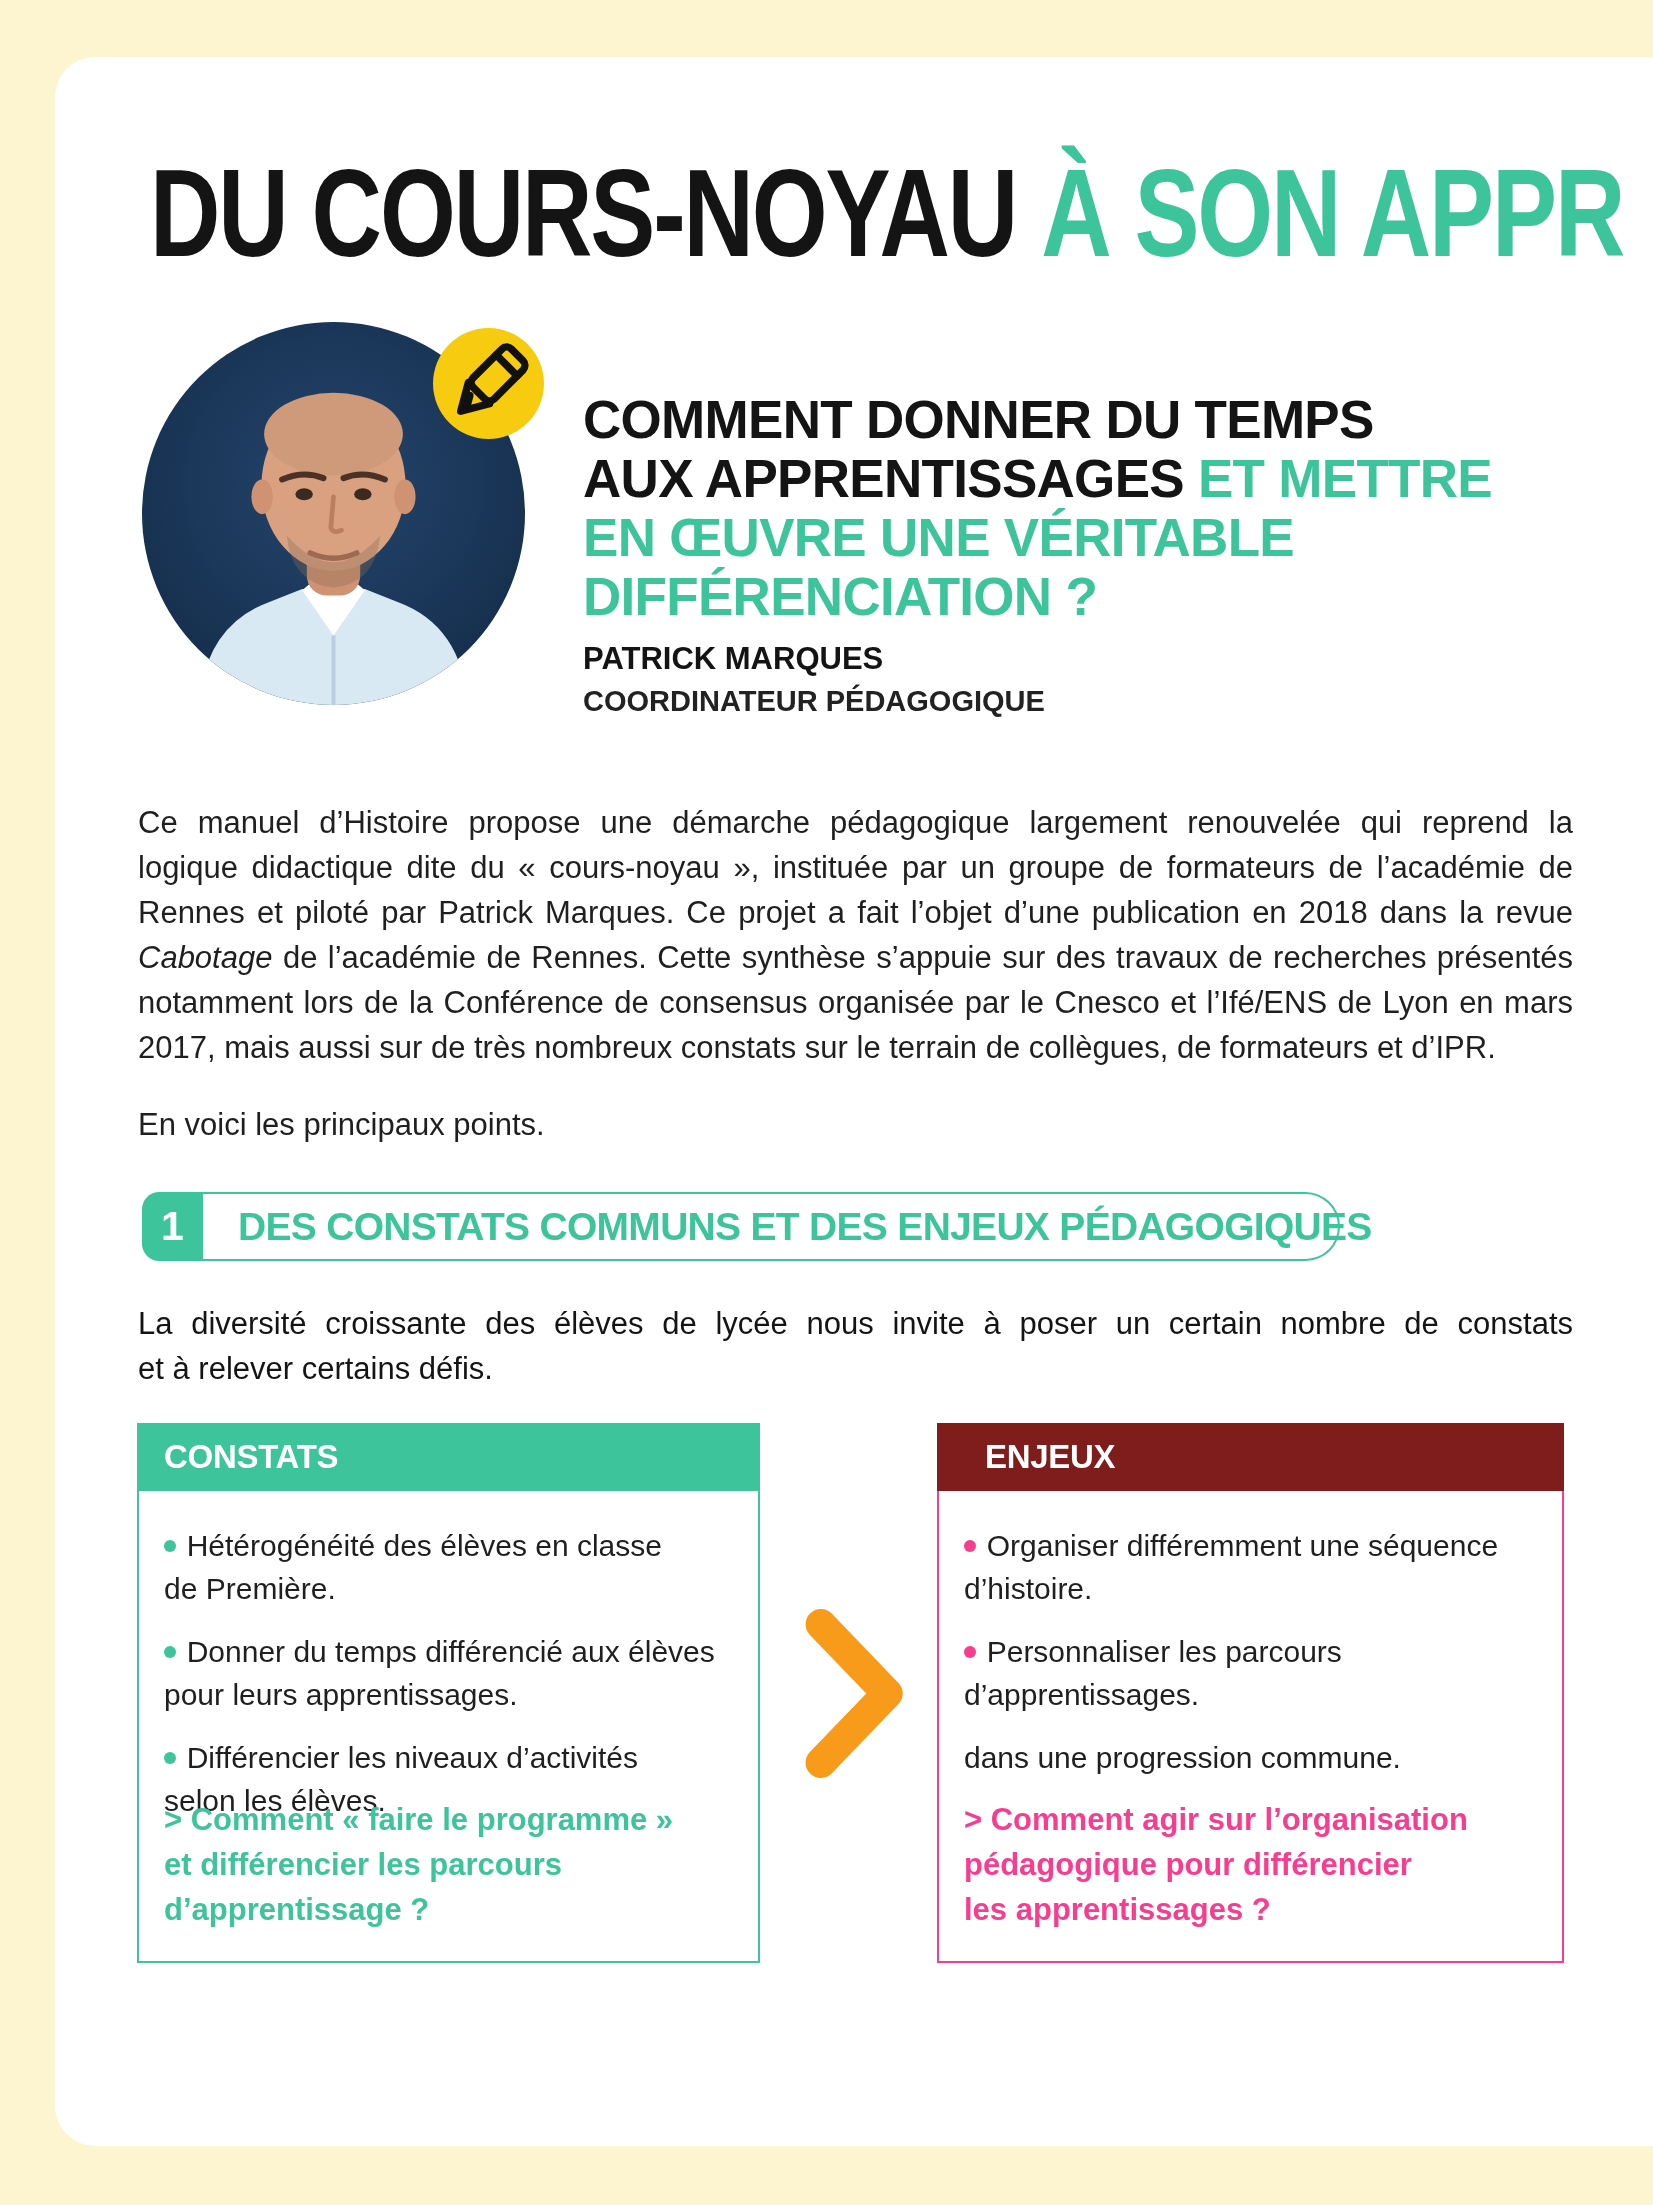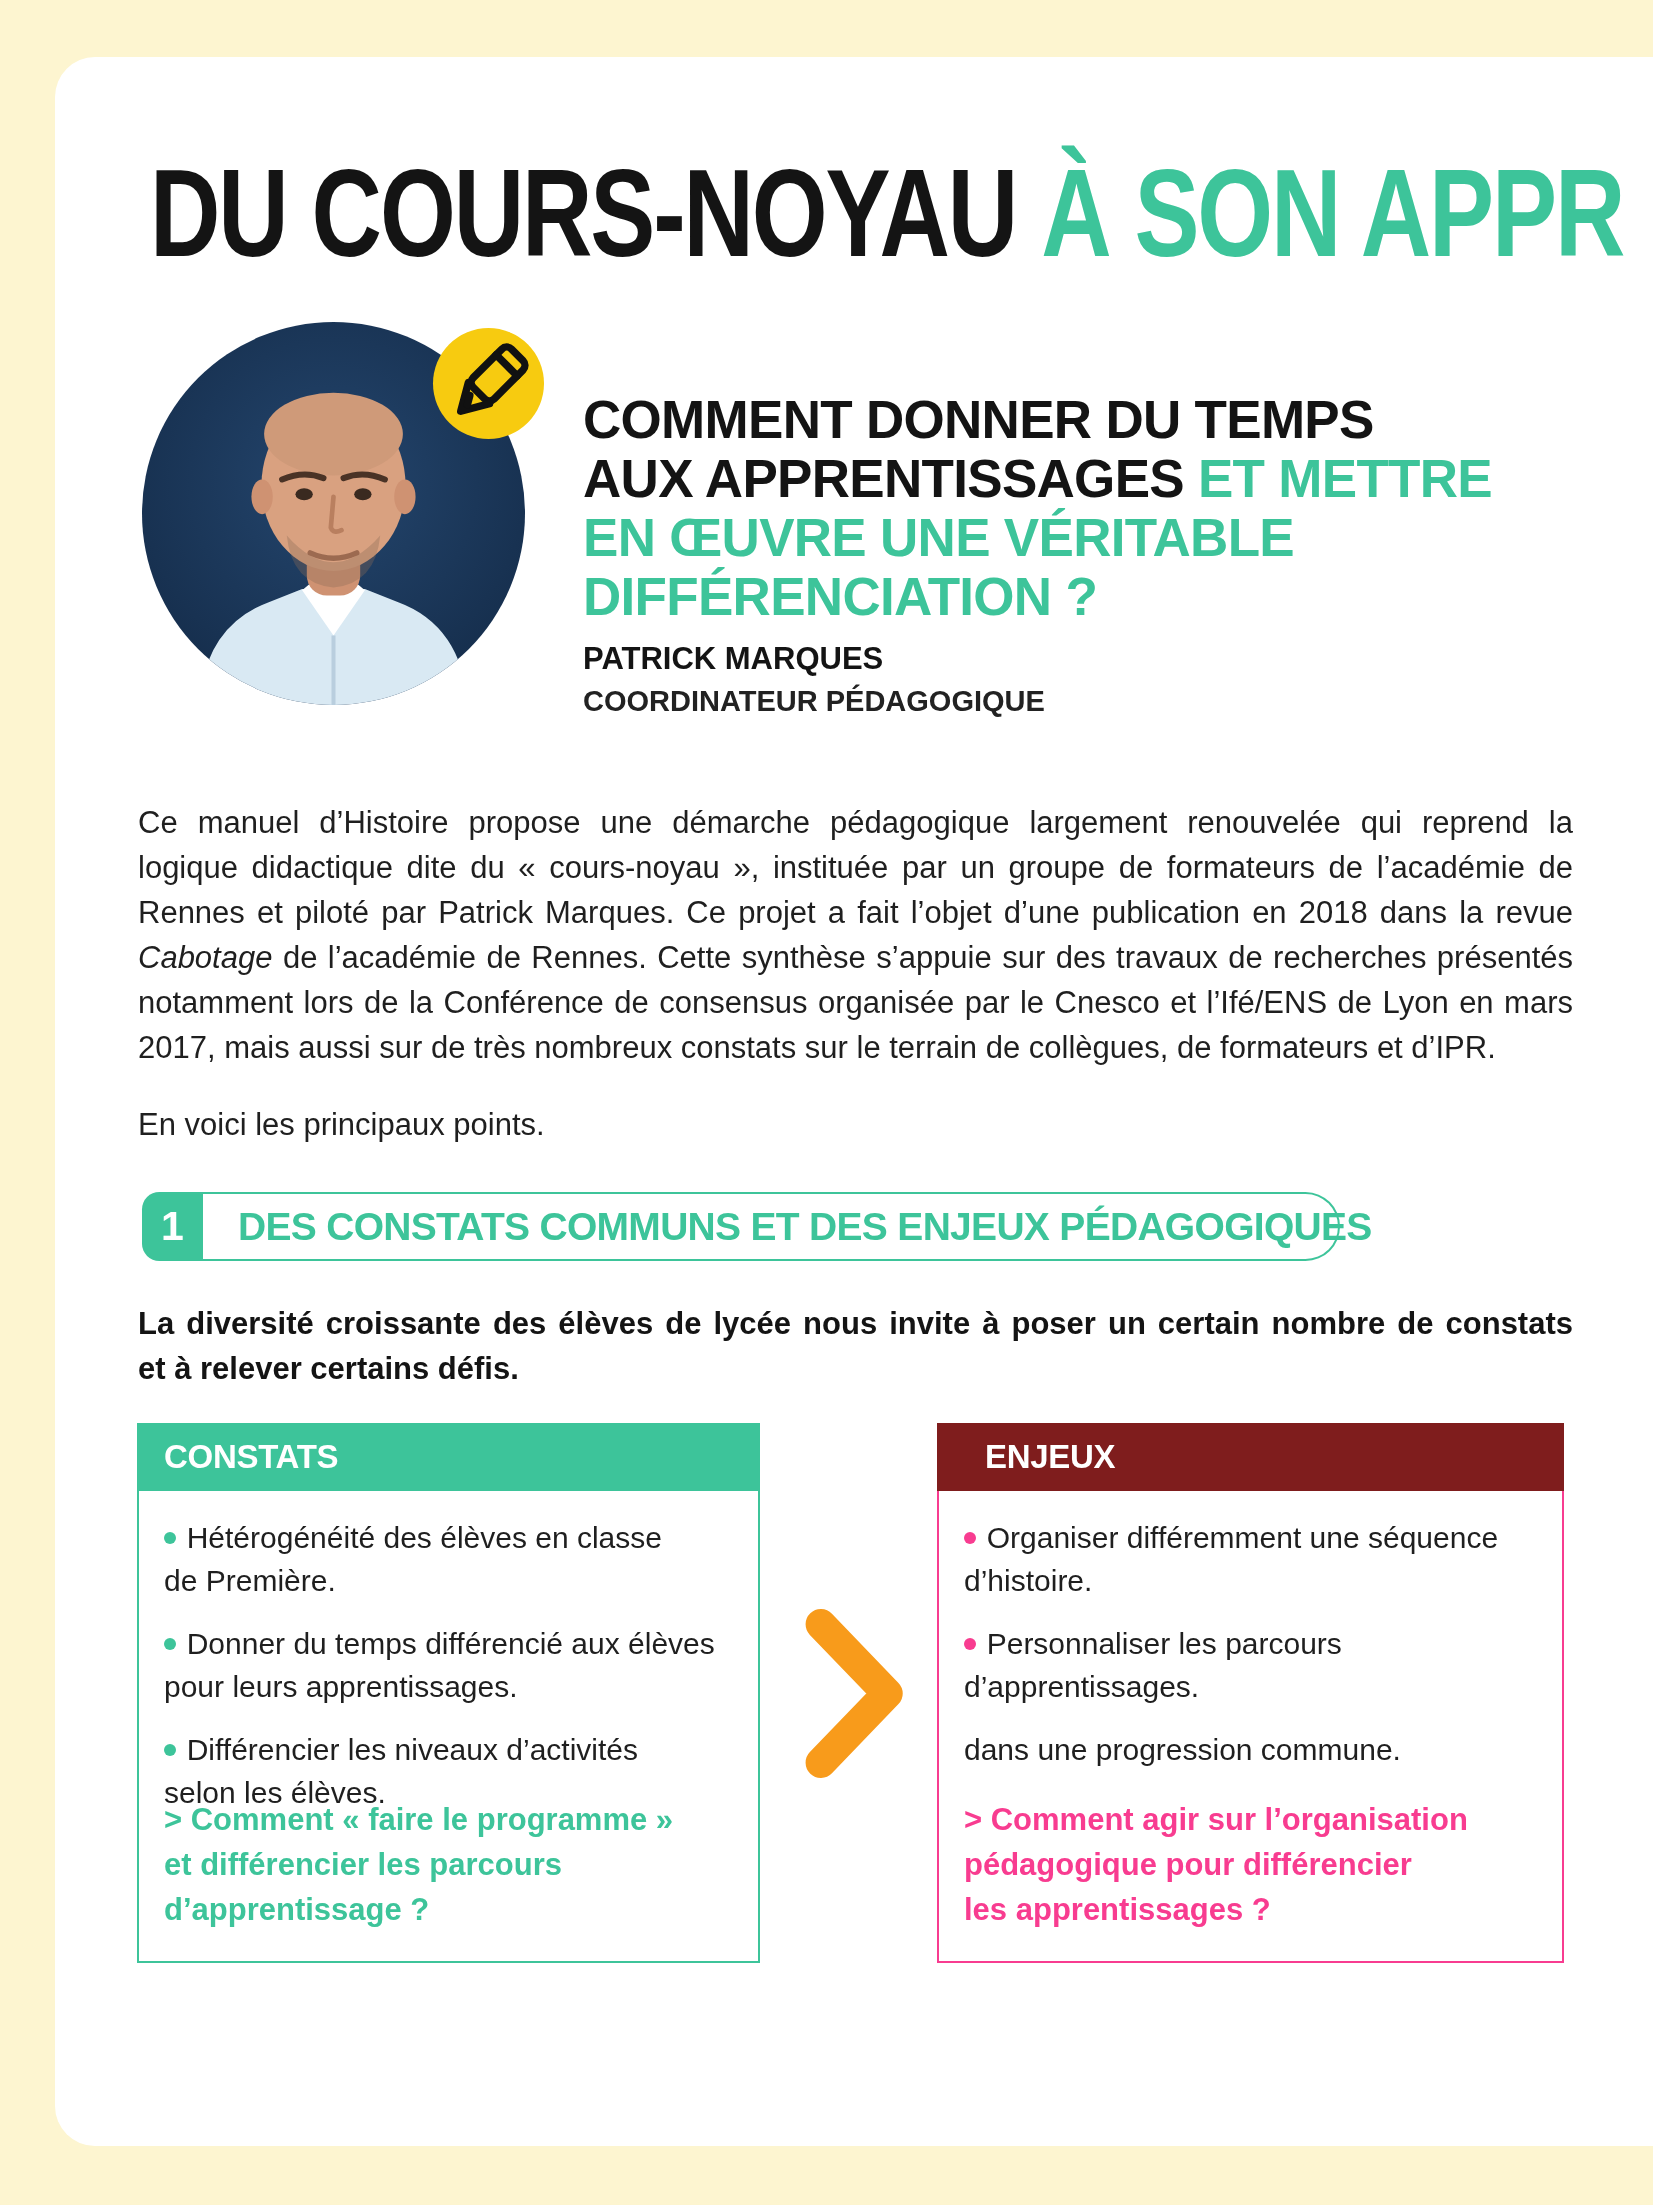--- a/index.html
+++ b/index.html
@@ -37,31 +37,31 @@
   .italic{font-style:italic;margin-top:44px;}
   .closing{position:absolute;left:138px;top:1107px;font-size:31px;color:#1f1f1f;}
 
   
   .section-bar{position:absolute;left:142px;top:1192px;height:69px;display:flex;align-items:stretch;}
   .section-num{width:61px;background:#3dc49a;border-radius:17.3px 0 0 17.3px;display:flex;align-items:center;justify-content:center;color:#ffffff;font-weight:700;font-size:41px;}
   .section-pill{width:1137px;border:2.7px solid #3dc49a;border-left:none;border-radius:0 35px 35px 0;display:flex;align-items:center;box-sizing:border-box;}
   .section-title{color:#3dc49a;font-weight:700;font-size:39px;letter-spacing:-0.7px;padding-left:35px;white-space:nowrap;}
 
   
-  .lead{position:absolute;left:138px;top:1301px;width:1435px;font-weight:700;font-size:31px;line-height:45px;color:#141414;}
+  .lead{position:absolute;left:138px;top:1301px;width:1435px;font-weight:400;font-size:31px;line-height:45px;color:#141414;}
   .lead .jline{text-align:justify;text-align-last:justify;}
 
   
   .box{position:absolute;top:1423px;height:540px;box-sizing:border-box;}
   .box-constats{left:137px;width:623px;}
   .box-enjeux{left:937px;width:627px;}
   .box-header{height:68px;display:flex;align-items:center;padding-left:27px;color:#ffffff;font-weight:700;font-size:33px;letter-spacing:-0.3px;text-align:right;}
   .box-constats .box-header{background:#3dc49a;}
   .box-enjeux .box-header{background:#7f1d1d;padding-left:48px;}
-  .box-body{position:relative;height:472px;box-sizing:border-box;padding:25px 24px 0 25px;background:#ffffff;}
+  .box-body{position:relative;height:472px;box-sizing:border-box;padding:33px 24px 0 25px;background:#ffffff;}
   .box-constats .box-body{border:2.7px solid #3dc49a;border-top:none;}
   .box-enjeux .box-body{border:2.7px solid #f83c90;border-top:none;}
   .bullet{margin-bottom:20px;font-size:30px;line-height:43px;color:#1f1f1f;white-space:nowrap;}
   .dot{display:inline-block;width:12px;height:12px;border-radius:50%;margin-right:10.7px;vertical-align:4px;}
   .box-constats .dot{background:#3dc49a;}
   .box-enjeux .dot{background:#f83c90;}
   .question{position:absolute;left:25px;bottom:29px;font-weight:700;font-size:31px;line-height:45px;white-space:nowrap;}
   .box-constats .question{color:#3dc49a;}
   .box-enjeux .question{color:#f83c90;}
 

